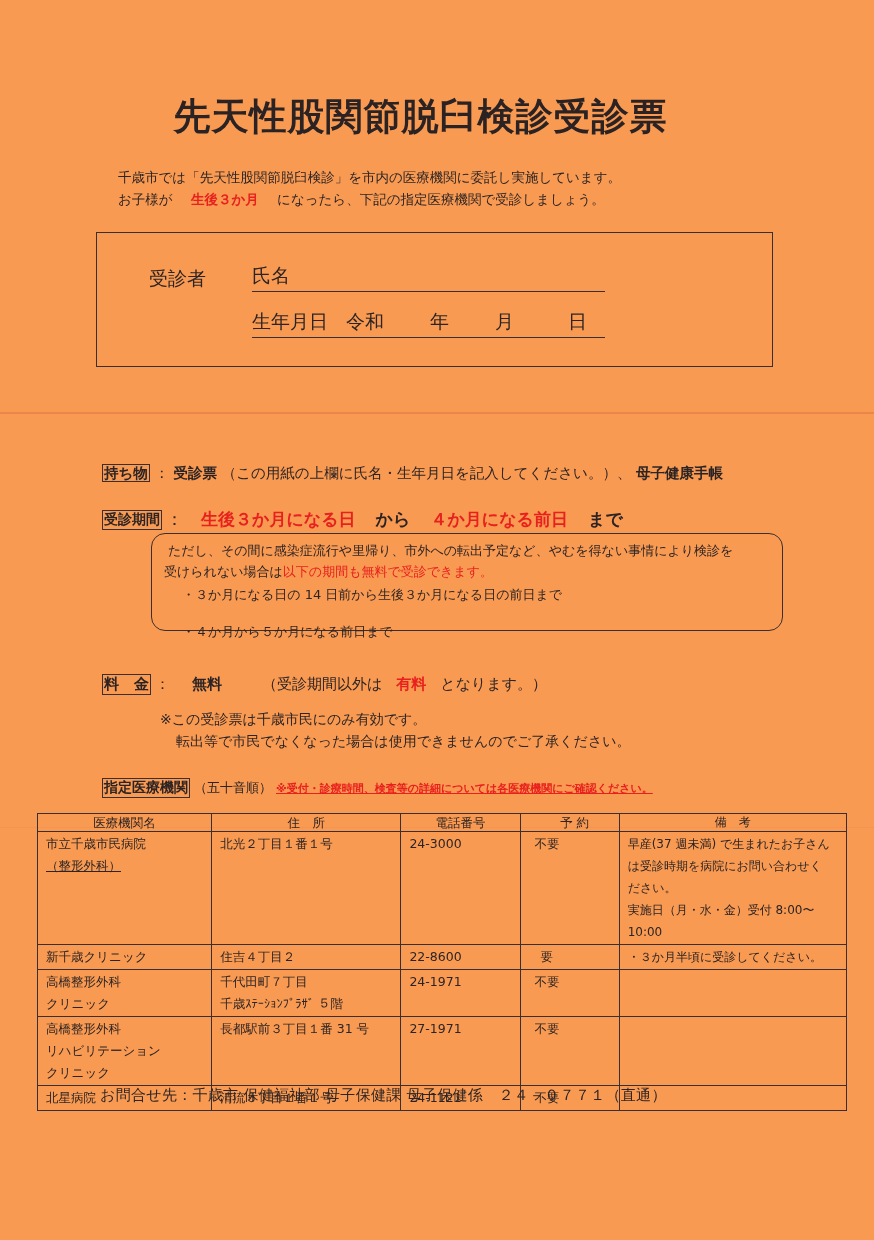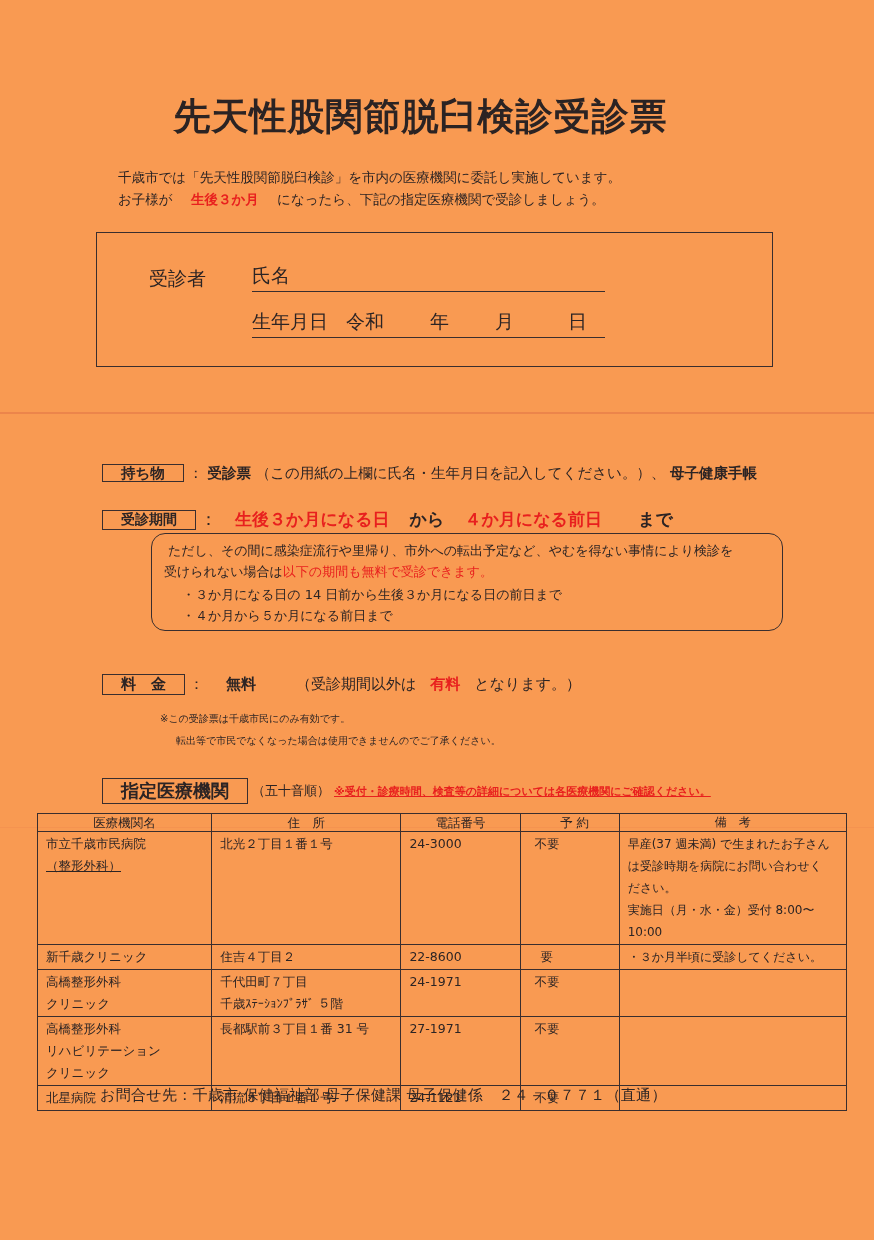--- a/index.html
+++ b/index.html
@@ -30,38 +30,38 @@
   .pt-name {
     position:absolute; left:155px; top:30px; width:353px; height:28px;
     border-bottom:1.5px solid #3a2e2e; font-size:19px;
   }
   .pt-dob {
     position:absolute; left:155px; top:76px; width:353px; height:28px;
     border-bottom:1.5px solid #3a2e2e; font-size:19px; display:flex;
   }
   .pt-dob span { display:inline-block; }
   .boxed {
-    border:1px solid #3a2e2e; padding:0 18px; font-weight:bold;
+    border:1px solid #3a2e2e; padding:0 1px; font-weight:bold;
   }
   .row-line { position:absolute; font-size:14.5px; white-space:nowrap; }
   .period-line { position:absolute; left:102px; top:508px; font-size:17px; white-space:nowrap; display:flex; align-items:center; }
   .period-line .boxed { font-size:14px; }
   .period-box {
     position:absolute; left:151px; top:533px; width:630px; height:96px;
     border:1.5px solid #3a2e2e; border-radius:14px;
     font-size:13px; line-height:21px;
   }
   .period-box .p1 { position:absolute; left:16px; top:6px; white-space:nowrap; }
   .period-box .p2 { position:absolute; left:12px; top:27px; white-space:nowrap; }
   .period-box .b1 { position:absolute; left:30px; top:50px; white-space:nowrap; }
-  .period-box .b2 { position:absolute; left:30px; top:71px; white-space:nowrap; }
+  .period-box .b2 { position:absolute; left:30px; top:87px; white-space:nowrap; }
   .fee-line { position:absolute; left:102px; top:674px; font-size:15px; white-space:nowrap; display:flex; align-items:center; }
-  .notice { position:absolute; left:160px; top:708px; font-size:10px; line-height:22px; white-space:nowrap; }
+  .notice { position:absolute; left:160px; top:708px; font-size:14px; line-height:22px; white-space:nowrap; }
   .inst-line { position:absolute; left:102px; top:778px; font-size:13px; white-space:nowrap; display:flex; align-items:center; }
-  .inst-line .boxed { font-size:18px; }
+  .inst-line .boxed { font-size:14px; }
   .inst-note { color:#e8201e; font-size:11px; font-weight:bold; text-decoration:underline; margin-left:4px; }
   table.inst {
     position:absolute; left:37px; top:813px; width:810px;
     border-collapse:collapse; font-size:12.5px;
   }
   table.inst th, table.inst td {
     border:1px solid #3a2e2e; vertical-align:top; padding:1px 8px; line-height:22px;
   }
   table.inst th { font-weight:normal; text-align:center; height:17px; line-height:17px; padding:0 4px; }
   .c-name { width:165px; }
@@ -111,21 +111,21 @@
   <span>（この用紙の上欄に氏名・生年月日を記入してください。）、</span>
   <b>母子健康手帳</b>
 </div>
 
 <div class="period-line">
   <span class="boxed">受診期間</span>
   <span style="margin:0 18px 0 4px;">：</span>
   <span class="red">生後３か月になる日</span>
   <b style="margin:0 20px;">から</b>
   <span class="red">４か月になる前日</span>
-  <b style="margin-left:36px;">まで</b>
+  <b style="margin-left:20px;">まで</b>
 </div>
 
 <div class="period-box">
   <div class="p1">ただし、その間に感染症流行や里帰り、市外への転出予定など、やむを得ない事情により検診を</div>
   <div class="p2">
     <span>受けられない場合は</span><span style="color:#e8201e;">以下の期間も無料で受診できます。</span>
   </div>
   <div class="b1">・３か月になる日の 14 日前から生後３か月になる日の前日まで</div>
   <div class="b2">・４か月から５か月になる前日まで</div>
 </div>

